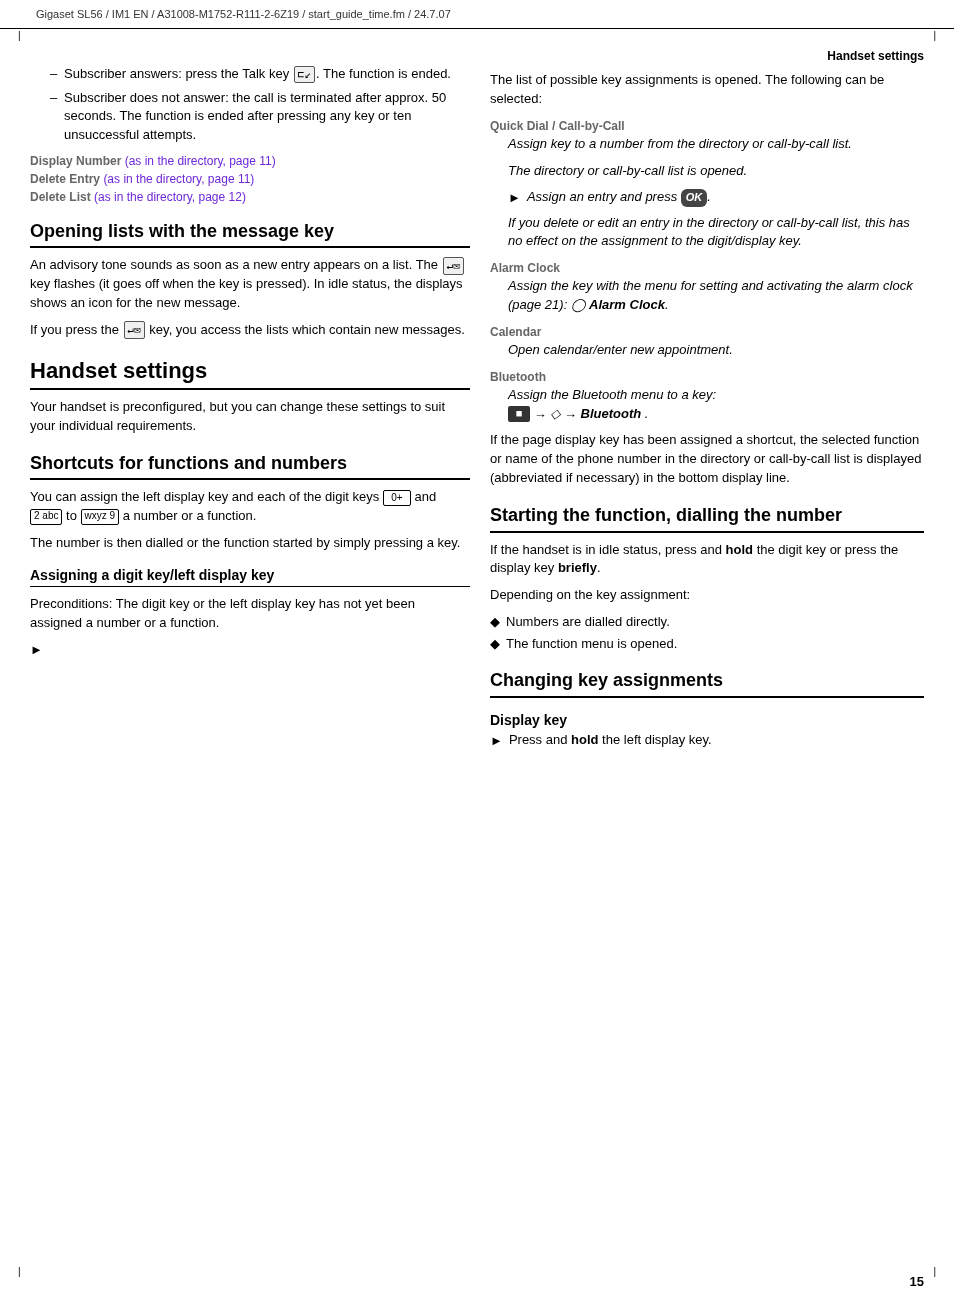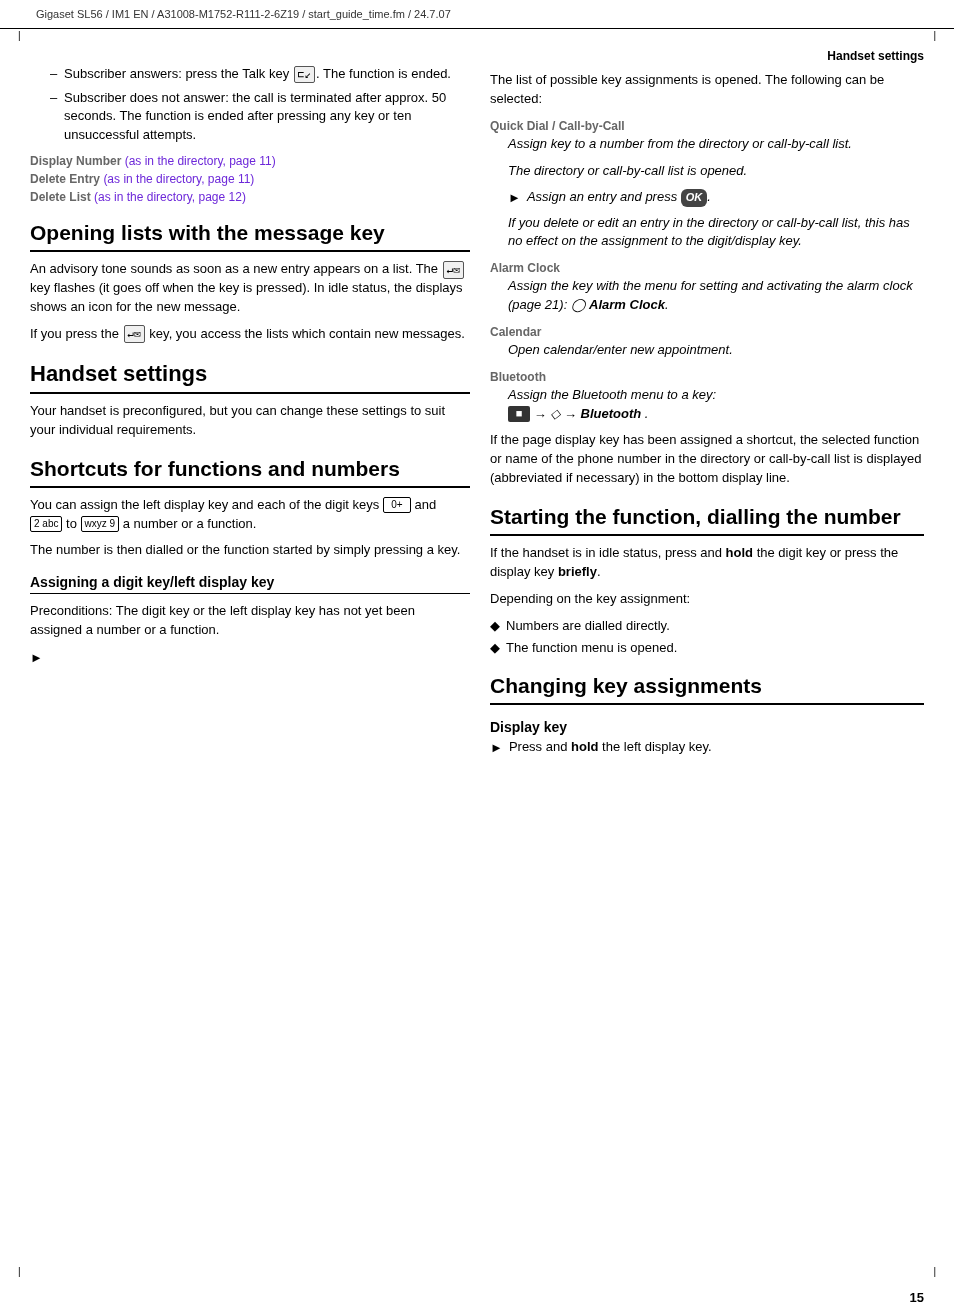--- a/index.html
+++ b/index.html
@@ -108,21 +108,21 @@
     
     .section-heading-large {
       font-size: 22px;
       font-weight: bold;
       margin: 18px 0 4px 0;
       line-height: 1.2;
     }
 
     
     .section-heading-medium {
-      font-size: 21px;
+      font-size: 18px;
       font-weight: bold;
       margin: 16px 0 4px 0;
       line-height: 1.25;
     }
 
     
     .sub-heading {
       font-size: 14px;
       font-weight: bold;
       margin: 14px 0 3px 0;
@@ -186,21 +186,21 @@
       gap: 6px;
       align-items: flex-start;
       margin-bottom: 4px;
       line-height: 1.4;
     }
     .diamond-sym { flex-shrink: 0; }
 
     
     .page-number {
       position: absolute;
-      bottom: 2px;
+      bottom: 18px;
       right: 30px;
       font-size: 13px;
       font-weight: bold;
     }
 
     
     b { font-weight: bold; }
 
     .precond-label { font-weight: normal; }
 

